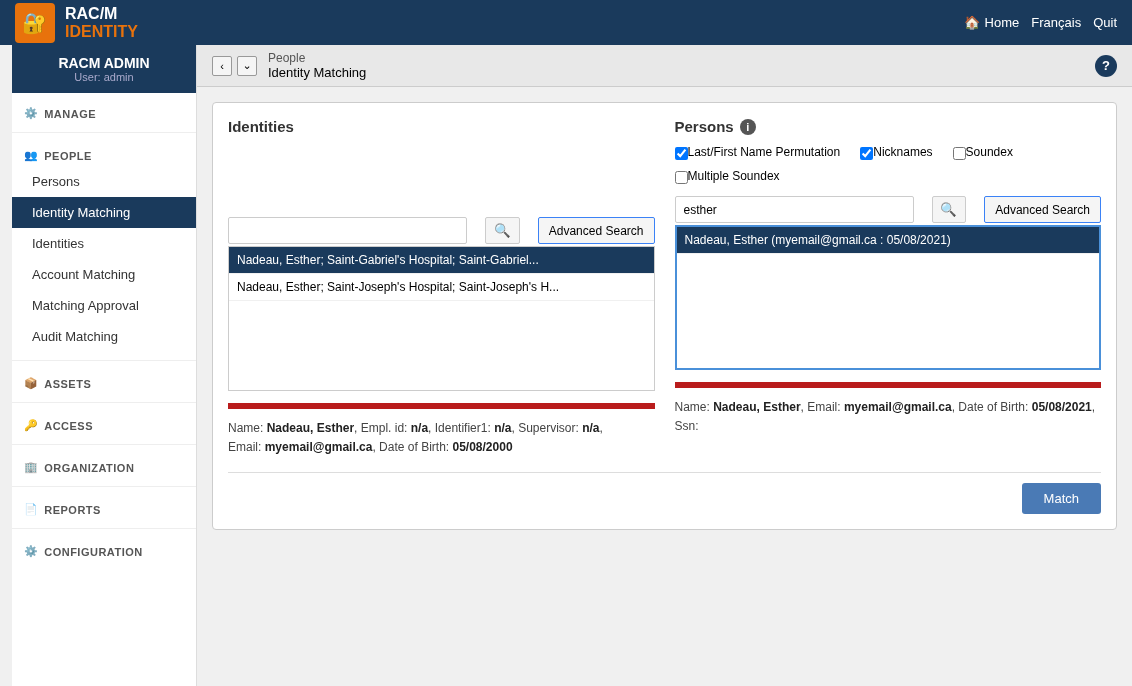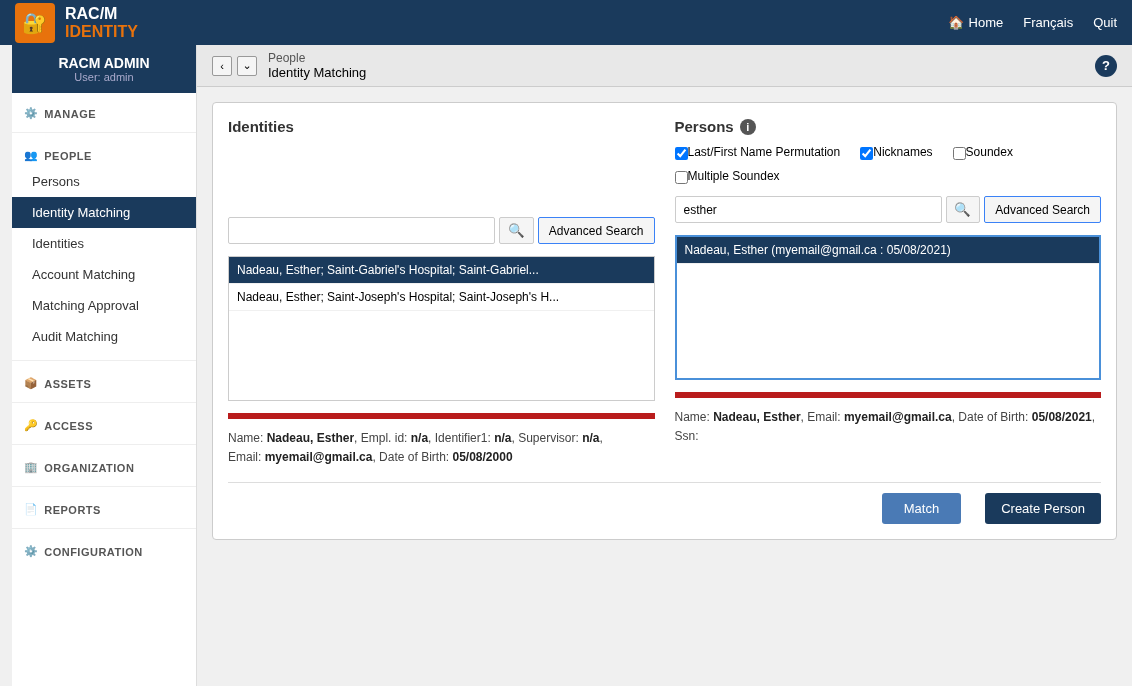--- a/index.html
+++ b/index.html
@@ -17,21 +17,21 @@
     .navbar-left { display: flex; align-items: center; gap: 10px; }
     .logo-box {
       background: #e8720c;
       width: 40px; height: 40px;
       border-radius: 4px;
       display: flex; align-items: center; justify-content: center;
       font-size: 20px; color: white;
     }
     .logo-text { color: white; font-size: 16px; font-weight: bold; line-height: 1.1; }
     .logo-text span { color: #e8720c; }
-    .navbar-right { display: flex; align-items: center; gap: 20px; color: white; font-size: 13px; text-align: center; }
+    .navbar-right { display: flex; align-items: center; gap: 12px; color: white; font-size: 13px; text-align: center; }
     .navbar-right a { color: white; text-decoration: none; cursor: pointer; }
 
     
     .app-layout { display: flex; height: calc(686px - 45px); padding-left: 12px; }
 
     
     .sidebar {
       width: 185px;
       background: white;
       border-right: 1px solid #ddd;
@@ -154,22 +154,22 @@
       display: flex;
       align-items: flex-start;
       gap: 0;
     }
     .checkbox-option input[type="checkbox"] { margin-top: 2px; }
     .checkbox-label { line-height: 1.3; }
 
     
     .search-row {
       display: flex;
-      gap: 4px;
-      margin-bottom: 12px;
+      gap: 18px;
+      margin-bottom: 2px;
     }
     .search-input {
       flex: 1;
       padding: 5px 8px;
       border: 1px solid #ccc;
       border-radius: 2px;
       font-size: 12px;
     }
     .search-btn {
       padding: 5px 8px;
@@ -430,18 +430,17 @@
             </div>
 
             <div class="detail-section">
               <span>Name: <b>Nadeau, Esther</b>, Email: <b>myemail@gmail.ca</b>, Date of Birth: <b>05/08/2021</b>, Ssn:</span>
             </div>
           </div>
         </div>
 
         <div class="bottom-actions">
           <button class="btn-match">Match</button>
-          <button class="btn-create">Create Person</button>
         </div>
       </div>
     </div>
   </div>
 </div>
 
 </body></html>

